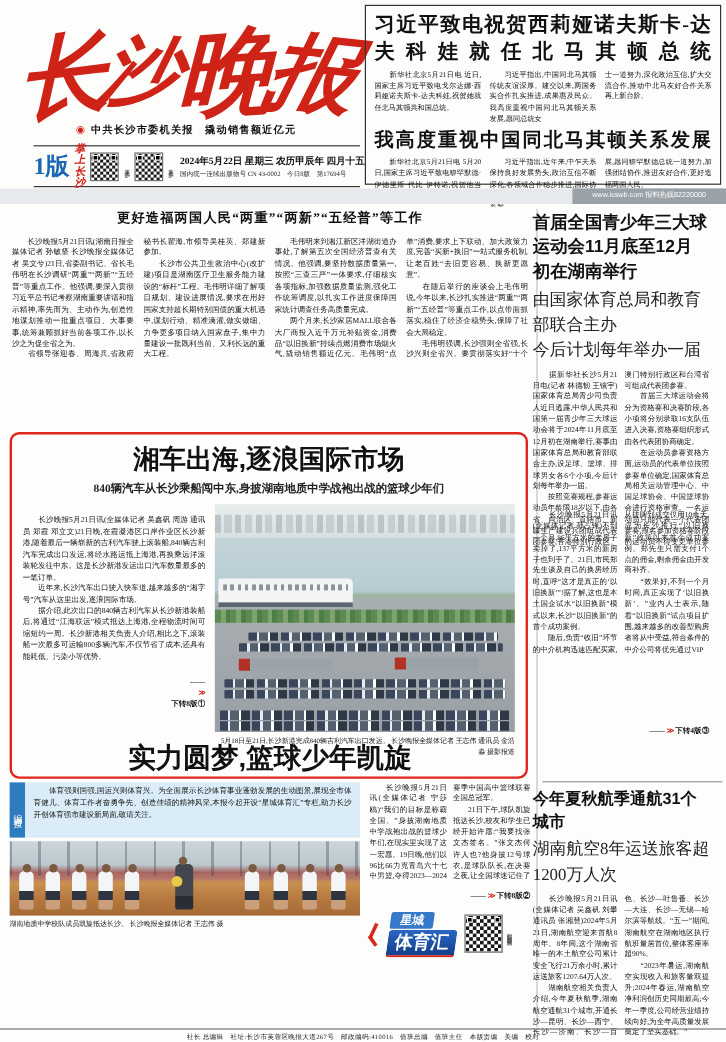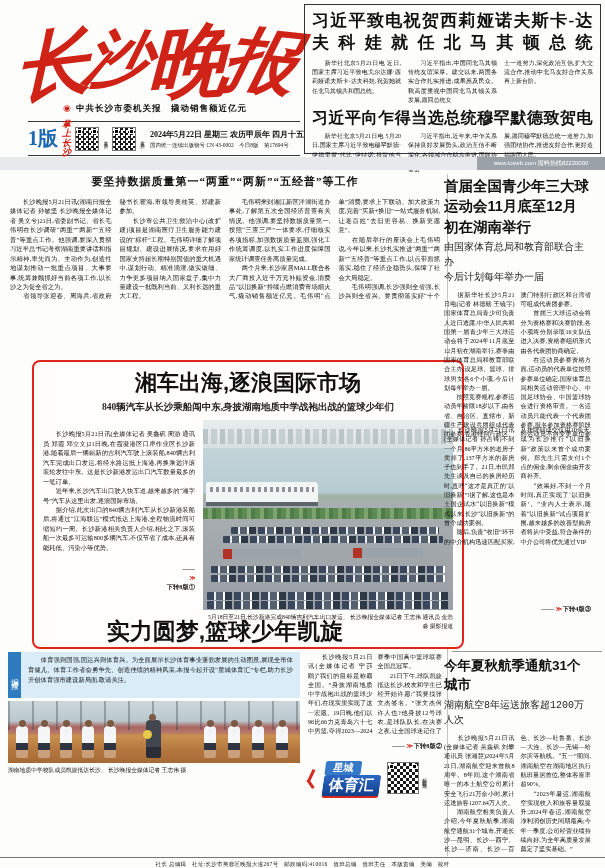--- a/index.html
+++ b/index.html
@@ -51,21 +51,21 @@
   .h-div-right{position:absolute;left:452px;top:651px;width:150px;border-top:1px solid #9a9a9a;}
   
   .lead{position:absolute;left:10px;top:174px;width:430px;}
   .kicker{text-align:center;font-size:11px;font-weight:bold;letter-spacing:1px;}
   .lead-h{text-align:center;font-family:"Liberation Sans","DejaVu Sans",sans-serif;font-weight:900;
           font-size:30px;letter-spacing:1px;margin-top:3px;line-height:1.15;}
   .lead-body{margin-top:8px;height:112px;column-count:4;column-gap:8px;font-size:6.3px;line-height:1.5;
              text-align:justify;white-space:pre-line;overflow:hidden;}
   
   .feature{position:absolute;left:8px;top:360px;width:432px;height:289px;border:2.5px solid #e0251b;
-           border-radius:8px;box-sizing:border-box;background:#fffefd;padding:6px 9px 4px;margin-left:24px;}
+           border-radius:8px;box-sizing:border-box;background:#fffefd;padding:6px 9px 4px;}
   .feat-title{text-align:center;font-family:"Liberation Sans",sans-serif;font-weight:900;font-size:22px;}
   .feat-sub{text-align:center;font-size:9.5px;font-weight:bold;color:#222;margin-top:3px;}
   .feat-row{display:flex;gap:8px;margin-top:6px;}
   .feat-text{width:152px;flex:none;font-size:6.3px;line-height:1.5;text-align:justify;white-space:pre-line;
              height:196px;overflow:hidden;}
   .feat-photo-wrap{flex:1;}
   .photo-port{position:relative;width:100%;height:190px;overflow:hidden;background:linear-gradient(180deg,#e9edee 0%,#d7dfe1 15%,#c3d4d9 15%,#b7ccd2 38%,#9fb3a4 40%,#a9aeb2 44%,#999fa4 100%);}
   .p-skyline{position:absolute;left:0;top:9px;width:100%;height:15px;opacity:.75;
              background:repeating-linear-gradient(90deg,#aeb9bd 0 5px,transparent 5px 8px,#bcc6c9 8px 14px,transparent 14px 17px);}
   .p-ship{position:absolute;left:3px;top:62px;width:112px;height:24px;background:#f3f5f4;border-radius:2px 4px 2px 2px;}
@@ -83,21 +83,21 @@
   .cars.r5{left:4px;right:4px;top:172px;height:8px;}
   .cars.r6{left:4px;right:4px;top:181px;height:8px;}
   .truck{position:absolute;height:10px;border-radius:1px;background:linear-gradient(90deg,#b23226 0 9px,#9aa3a9 9px 100%);}
   .truck.t1{left:20px;top:129px;width:78px;}
   .truck.t2{left:150px;top:128px;width:70px;}
   .photo-caption{font-size:5.8px;text-align:right;margin-top:3px;color:#111;}
   
   .side{position:absolute;left:444px;width:147px;}
   .sports{top:176px;}
   .side-h{font-family:"Liberation Sans",sans-serif;font-weight:900;font-size:14.5px;line-height:1.4;}
-  .side-sub{font-size:10px;margin-top:3px;line-height:1.5;color:#222;font-family:Liberation Mono, monospace;}
+  .side-sub{font-size:14px;margin-top:3px;line-height:1.5;color:#222;}
   .side-body{margin-top:5px;column-count:2;column-gap:6px;font-size:6.2px;line-height:1.5;
              text-align:justify;white-space:pre-line;overflow:hidden;}
   .sports .side-body{height:158px;}
   .housing{top:420px;}
   .housing .side-h{font-size:13.5px;letter-spacing:-.3px;}
   .housing .side-body{height:178px;}
   .aviation{top:657px;}
   .aviation .side-h{font-size:13.5px;}
   .aviation .side-body{height:158px;}
   .jump{display:block;font-size:6.3px;font-weight:bold;text-align:right;margin-top:2px;}
@@ -173,37 +173,37 @@
     </span>
   </div>
 
   <div class="xi-box">
     <div class="xi-h">习近平致电祝贺西莉娅诺夫斯卡-达夫科娃就任北马其顿总统</div>
     <div class="xi-cols xi-b1">
       <div class="xi-col">　　新华社北京5月21日电 近日,国家主席习近平致电戈尔达娜·西莉娅诺夫斯卡-达夫科娃,祝贺她就任北马其顿共和国总统。</div>
       <div class="xi-col">　　习近平指出,中国同北马其顿传统友谊深厚。建交以来,两国务实合作扎实推进,成果惠及民众。我高度重视中国同北马其顿关系发展,愿同总统女</div>
       <div class="xi-col">士一道努力,深化政治互信,扩大交流合作,推动中北马友好合作关系再上新台阶。</div>
     </div>
-    <div class="xi-h xi-h2">习近平向乍得当选总统穆罕默德致贺电</div>
+    <div class="xi-h xi-h2">我高度重视中国同北马其顿关系发展</div>
     <div class="xi-cols xi-b2">
       <div class="xi-col">　　新华社北京5月21日电 5月20日,国家主席习近平致电穆罕默德·伊德里斯·代比·伊特诺,祝贺他当选乍得共和国总统。</div>
       <div class="xi-col">　　习近平指出,近年来,中乍关系保持良好发展势头,政治互信不断深化,各领域合作稳步推进,国际协作更加紧密。我高度重视中乍关系发</div>
       <div class="xi-col">展,愿同穆罕默德总统一道努力,加强团结协作,推进友好合作,更好造福两国人民。</div>
     </div>
   </div>
 
   <div class="gray-band">
     <div class="gray-band-dark">www.icswb.com 报料热线82220000</div>
   </div>
 
   <div class="v-div"></div>
   <div class="h-div-right"></div>
 
   <div class="lead">
-    <div class="kicker">要坚持数据质量第一“两重”“两新”“五经普”等工作</div>
+    <div class="kicker">更好造福两国人民“两重”“两新”“五经普”等工作</div>
     <div class="lead-body">　　长沙晚报5月21日讯(湖南日报全媒体记者 孙敏坚 长沙晚报全媒体记者 吴文兮)21日,省委副书记、省长毛伟明在长沙调研“两重”“两新”“五经普”等重点工作。他强调,要深入贯彻习近平总书记考察湖南重要讲话和指示精神,率先而为、主动作为,创造性地谋划推动一批重点项目、大事要事,统筹兼顾抓好当前各项工作,以长沙之为促全省之为。
 　　省领导张迎春、周海兵,省政府秘书长瞿海,市领导吴桂英、郑建新参加。
 　　长沙市公共卫生救治中心(改扩建)项目是湖南医疗卫生服务能力建设的“标杆”工程。毛伟明详细了解项目规划、建设进展情况,要求在用好国家支持超长期特别国债的重大机遇中,谋划行动、精准滴灌,做实做细、力争更多项目纳入国家盘子,集中力量建设一批既利当前、又利长远的重大工程。
 　　毛伟明来到湘江新区洋湖街道办事处,了解第五次全国经济普查有关情况。他强调,要坚持数据质量第一,按照“三查三严”一体要求,仔细核实各项指标,加强数据质量监测,强化工作统筹调度,以扎实工作进度保障国家统计调查任务高质量完成。
 　　两个月来,长沙家居MALL联合各大厂商投入近千万元补贴资金,消费品“以旧换新”持续点燃消费市场烟火气,撬动销售额近亿元。毛伟明“点单”消费,要求上下联动、加大政策力度,完善“买新+换旧”一站式服务机制,让老百姓“去旧更容易、换新更愿意”。
 　　在随后举行的座谈会上毛伟明说,今年以来,长沙扎实推进“两重”“两新”“五经普”等重点工作,以点带面抓落实,稳住了经济企稳势头,保障了社会大局稳定。
 　　毛伟明强调,长沙强则全省强,长沙兴则全省兴。要贯彻落实好“十个统筹”,扎实开展“八大行动”,全力抓好重点工作任务落实,确保时间过半、任务过半;坚持长短结合抓“两重”“两新”,紧扣“国家所需”“地方所能”,争取更多项目和产品纳入国家目录清单和资金支持;不断扩大有效益的投资,激发潜在的消费,坚持前端并重抓生态环保整改,把中央生态环境保护督察反馈问题整改与落实“双碳”行动、打好污染防治攻坚战等结合起来,确保整改一个问题、解决一类问题;建立一套机制,坚持上下联动抓“五经普”,摸清家底、夯实基础,高质量完成普查任务,为科学决策提供坚实支撑,因地制宜发展新质生产力。</div>
   </div>
 
   <div class="feature">

